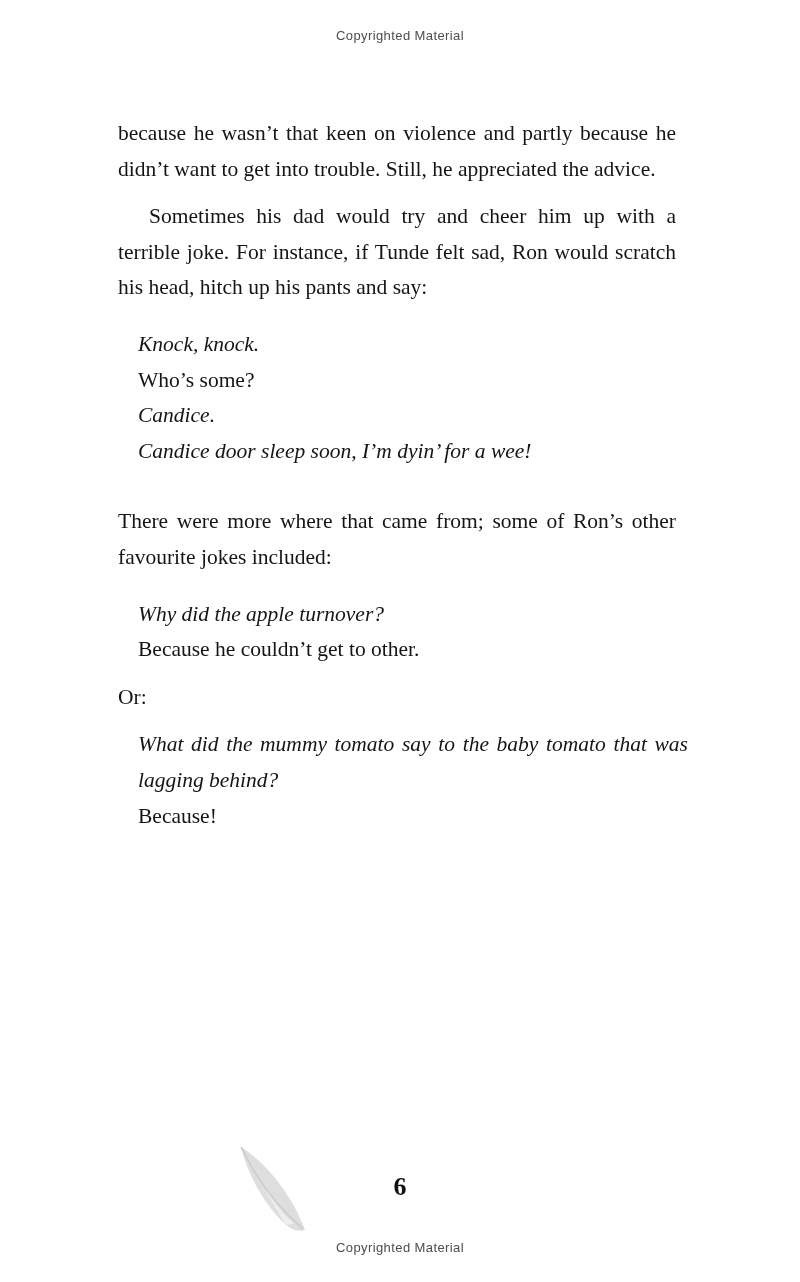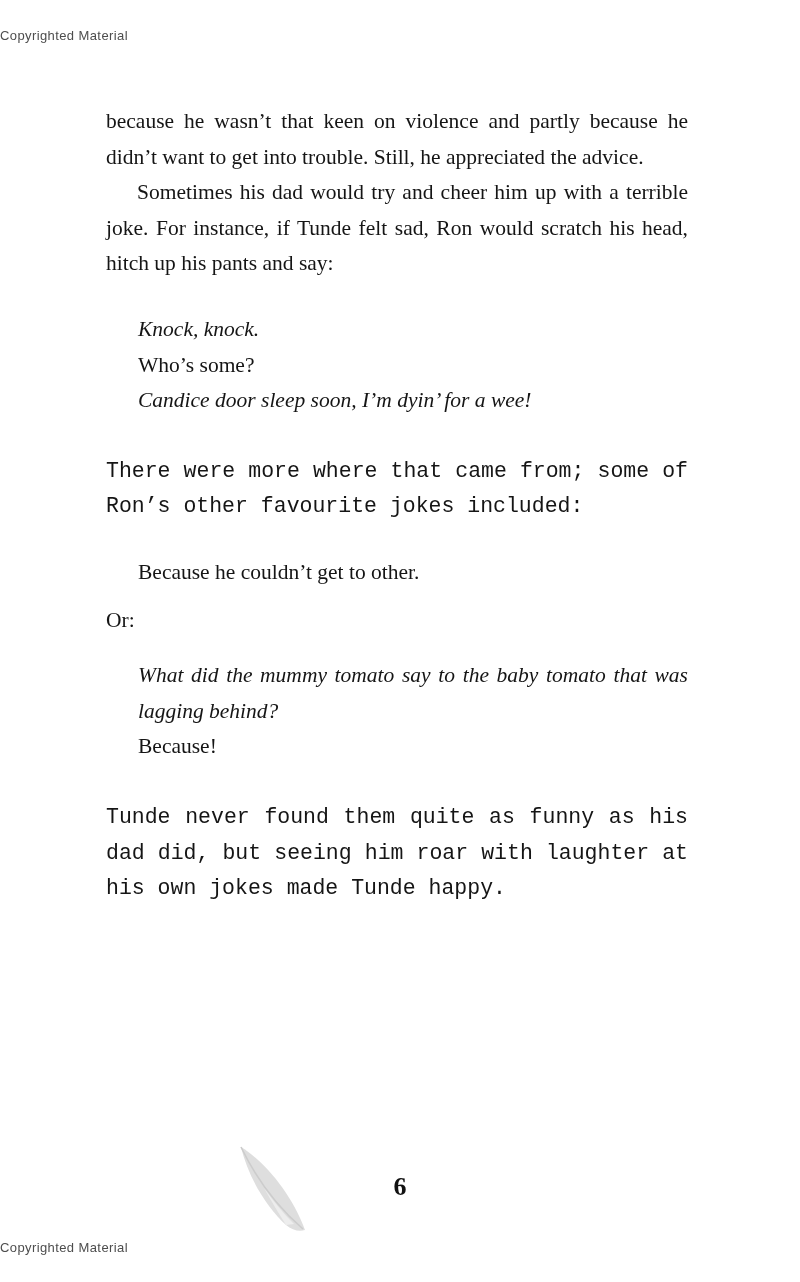--- a/index.html
+++ b/index.html
@@ -13,51 +13,51 @@
     height: 1282px;
     background: #ffffff;
     overflow: hidden;
     font-family: "Liberation Serif", "DejaVu Serif", serif;
     color: #151515;
   }
   .copyright {
     position: absolute;
     left: 0;
     width: 100%;
-    text-align: left;
+    text-align: center;
     font-family: "Liberation Sans", "DejaVu Sans", sans-serif;
     font-size: 13px;
     letter-spacing: 0.4px;
     color: #4d4d4d;
   }
   .copyright.top { top: 28px; }
   .copyright.bottom { top: 1240px; }
 
   .body-text {
     position: absolute;
     top: 104px;
     left: 106px;
     width: 582px;
     font-size: 21.5px;
     line-height: 35.6px;
     text-align: justify;
   }
-  .body-text p { margin: 0; }
+  .body-text p { margin: 12px; }
   p.indent { text-indent: 31px; }
 
   .joke-block {
     padding-left: 32px;
-    margin-top: 30px;
+    margin-top: 21px;
   }
   .joke-block p { margin: 0; }
   .italic { font-style: italic; }
 
-  p.spaced-top { margin-top: 35px; font-family: Liberation Mono, monospace; }
+  p.spaced-top { margin-top: 35px; }
   p.or-label { margin-top: 12px; }
-  .joke-block.tomato { margin-top: 20px; }
+  .joke-block.tomato { margin-top: 12px; }
 
   .footer-area {
     position: absolute;
     left: 0;
     top: 1140px;
     width: 100%;
     height: 100px;
   }
   .feather {
     position: absolute;
@@ -84,37 +84,38 @@
 
   <div class="body-text">
 
     <p>because he wasn’t that keen on violence and partly because he didn’t want to get into trouble. Still, he appreciated the advice.</p>
 
     <p class="indent">Sometimes his dad would try and cheer him up with a terrible joke. For instance, if Tunde felt sad, Ron would scratch his head, hitch up his pants and say:</p>
 
     <div class="joke-block">
       <p class="italic">Knock, knock.</p>
       <p>Who’s some?</p>
+      <p class="italic">Candice.</p>
       <p class="italic">Candice door sleep soon, I’m dyin’ for a wee!</p>
     </div>
 
     <p class="spaced-top">There were more where that came from; some of Ron’s other favourite jokes included:</p>
 
     <div class="joke-block">
+      <p class="italic">Why did the apple turnover?</p>
       <p>Because he couldn’t get to other.</p>
     </div>
 
     <p class="or-label">Or:</p>
 
     <div class="joke-block tomato">
       <p class="italic">What did the mummy tomato say to the baby tomato that was lagging behind?</p>
       <p>Because!</p>
     </div>
 
-    <p class="spaced-top">Tunde never found them quite as funny as his dad did, but seeing him roar with laughter at his own jokes made Tunde happy.</p>
 
 
   </div>
 
   <div class="footer-area">
     <span class="feather">
       <svg width="80" height="90" viewBox="0 0 80 90" xmlns="http://www.w3.org/2000/svg">
         <path d="M7 3 C 28 16, 56 46, 71 86 C 65 88, 58 86, 52 81 C 33 64, 14 33, 7 3 Z" fill="#dedede"></path>
         <path d="M7 3 C 20 30, 40 60, 69 85" stroke="#cccccc" stroke-width="1.6" fill="none"></path>
         <path d="M52 81 C 45 70, 38 58, 30 44 C 40 58, 50 70, 60 80 Z" fill="#ededed"></path>

